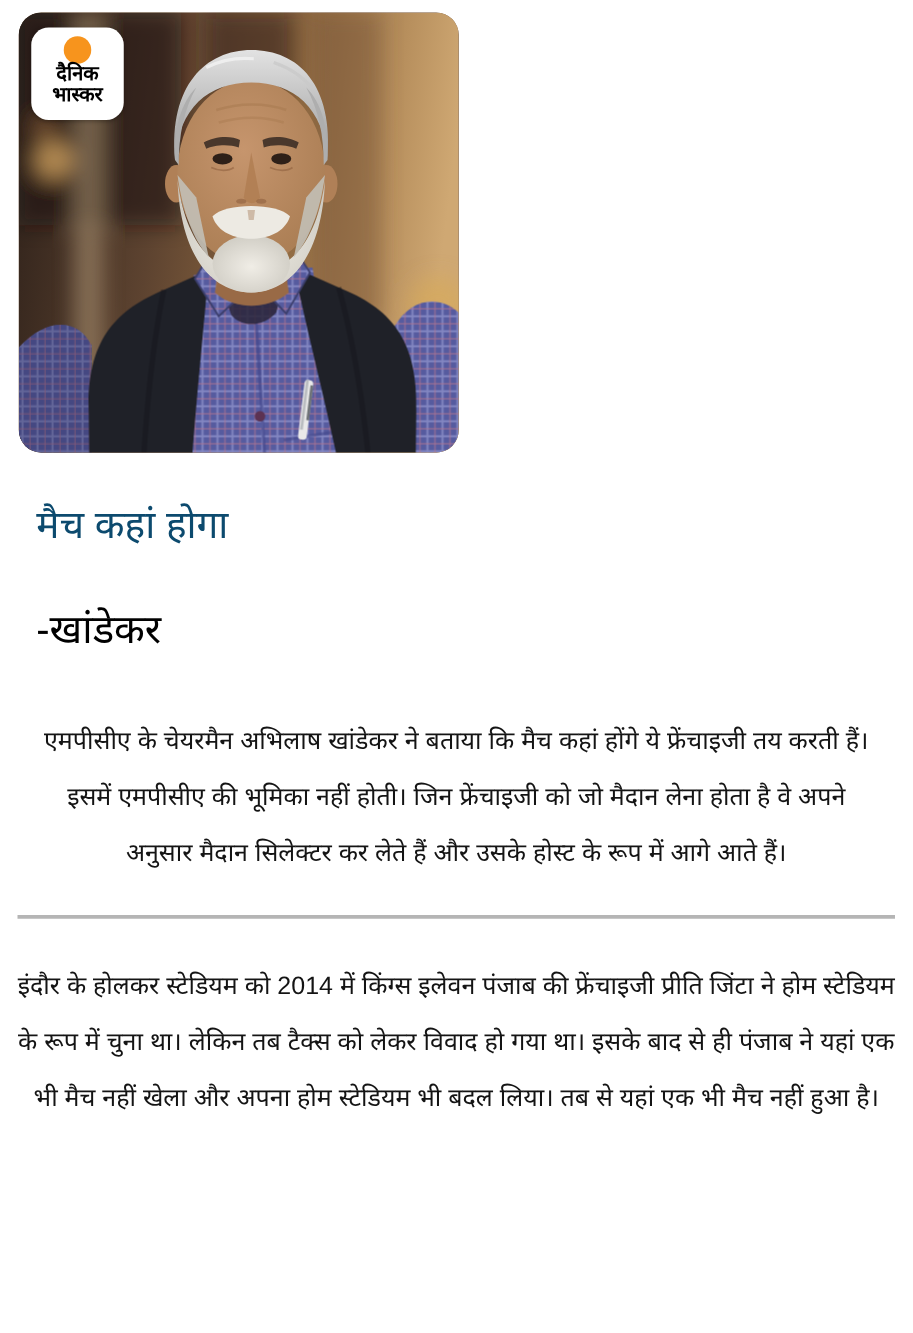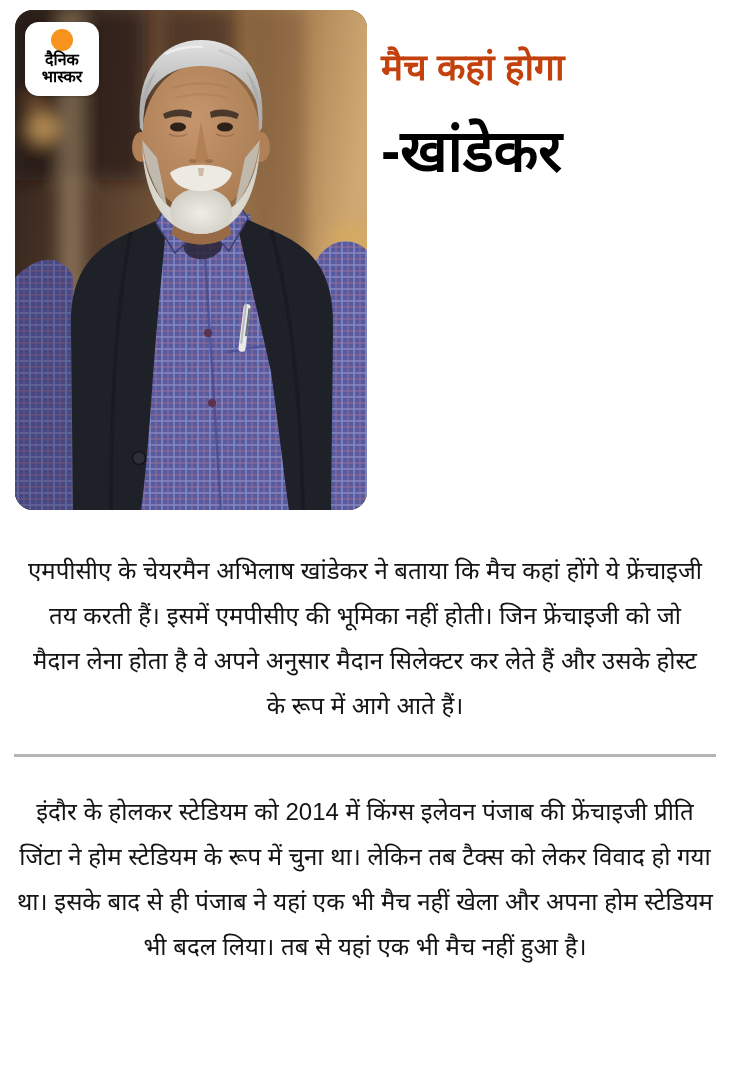--- a/index.html
+++ b/index.html
@@ -2,21 +2,21 @@
 <html lang="hi" style="--accent: #f7941d;"><head>
 <meta charset="utf-8">
 <style>
   * { margin:0; padding:0; box-sizing:border-box; }
   html,body { background:#fff; }
   body {
     width:730px; height:1066px;
     font-family:"Liberation Sans","DejaVu Sans",sans-serif;
     color:#111; overflow:hidden; position:relative;
   }
-  .top-section { display:flex; padding:10px 0 0 15px; }
+  .top-section { display:flex; padding:10px 0 0 15px;flex-direction:column; }
 
   
   .photo-card {
     position:relative; width:352px; height:500px; flex:0 0 352px;
     border-radius:18px; overflow:hidden; background:#6e5138;
   }
   .photo-card svg { display:block; width:352px; height:500px; }
 
   
   .logo-badge {
@@ -27,30 +27,30 @@
   }
   .logo-sun {
     width:22px; height:22px; border-radius:50%;
     background:var(--accent,#f7941d); margin-top:7px;
   }
   .logo-text { font-weight:bold; font-size:16px; line-height:17px; color:#000; letter-spacing:0; }
 
   
   .headline-block { margin:18px 0 0 14px; width:350px; }
   .headline-line {
-    font-size:37px; line-height:79px; color:#c2410c; font-weight:700;
+    font-size:31px; line-height:79px; color:#0c4a6e; font-weight:400;
     white-space:nowrap;
   }
   .headline-attribution {
-    font-size:58px; line-height:60px; font-weight:bold; color:#000; margin-top:14px;
+    font-size:32px; line-height:60px; font-weight:normal; color:#000; margin-top:14px;
   }
 
   
   .body-para {
-    font-size:24px; line-height:45px; text-align:center; color:#141414;
+    font-size:20px; line-height:45px; text-align:center; color:#141414;
   }
   .para-1 { margin:38px 26px 0 26px; }
   .divider {
     border:none; height:3px; background:#b5b5b5;
     margin:26px 14px 0 14px;
   }
   .para-2 { margin:32px 12px 0 12px; }
 </style>
 </head>
 <body>

